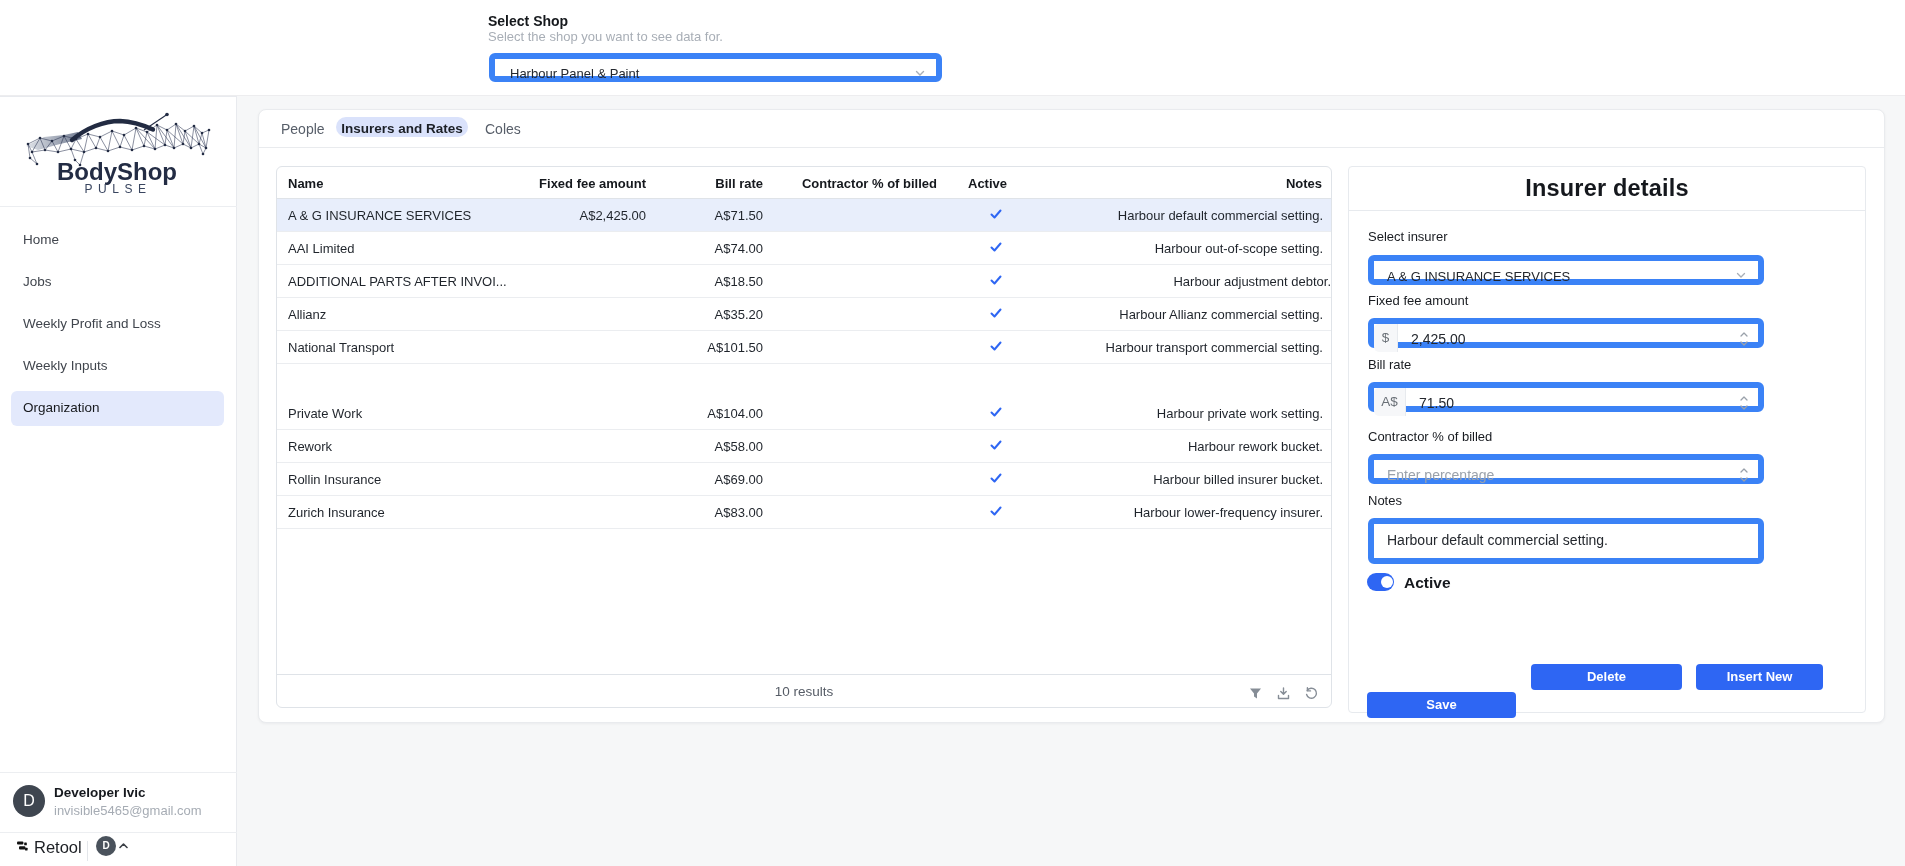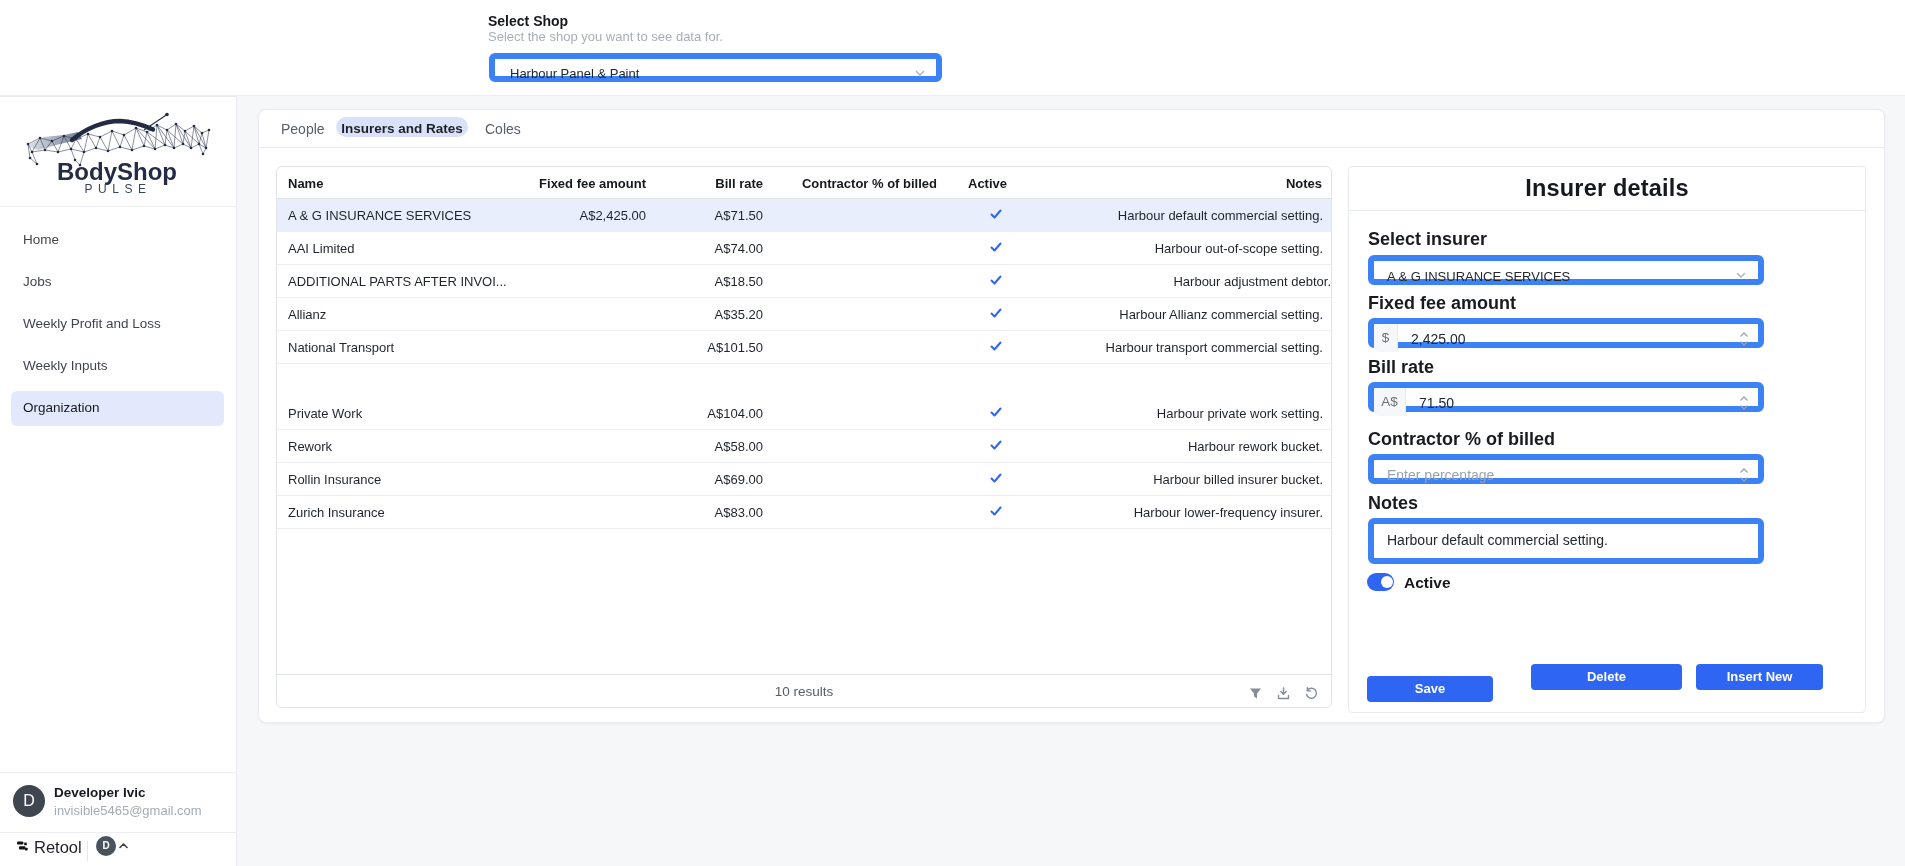--- a/index.html
+++ b/index.html
@@ -1,19 +1,19 @@
 <!DOCTYPE html>
 <html><head>
 <meta charset="utf-8">
 <style>
 *{margin:0;padding:0;box-sizing:border-box}
 html,body{width:1905px;height:866px;background:#f6f7f8;font-family:"Liberation Sans",sans-serif;overflow:hidden}
 .abs{position:absolute}
 body{position:relative}
-.lbl{font-size:18px;font-weight:bold;color:#181b20}
+.lbl{font-size:13px;font-weight:normal;color:#181b20}
 .inp{background:#fff;border:6px solid #3b82f6;border-radius:6px}
 .spin{position:absolute;right:9px;top:5px;width:10px;height:20px}
 .btn{position:absolute;height:26px;background:#2e66f3;border-radius:4px;color:#fff;font-size:13px;font-weight:bold;text-align:center;line-height:26px}
 .hd{position:absolute;top:9px;font-weight:bold;font-size:13px;color:#15181d}
 .row{position:absolute;left:0;width:1054px;height:33px;border-bottom:1px solid #ebedf0;font-size:13px;color:#1f242b}
 .row span{position:absolute;top:9px}
 .fee{left:169px;width:200px;text-align:right}
 .bill{left:286px;width:200px;text-align:right}
 .chk{position:absolute;left:712px;top:8px;width:14px;height:14px}
 </style>
@@ -261,15 +261,15 @@
 
 <div class="abs lbl" style="left:1368px;top:493px">Notes</div>
 <div class="abs inp" style="left:1368px;top:518px;width:396px;height:46px">
   <span style="position:absolute;left:13px;top:8px;font-size:14px;color:#24282e">Harbour default commercial setting.</span>
 </div>
 
 <div class="abs" style="left:1367px;top:573px;width:27px;height:18px;border-radius:9px;background:#2e66f3"></div>
 <div class="abs" style="left:1380.5px;top:576px;width:12px;height:12px;border-radius:50%;background:#fff"></div>
 <div class="abs" style="left:1404px;top:574px;font-size:15.5px;font-weight:bold;color:#16191e">Active</div>
 
-<div class="btn" style="left:1367px;top:676px;width:126px">Save</div>
+<div class="btn" style="left:1367px;top:692px;width:149px">Save</div>
 <div class="btn" style="left:1531px;top:663.5px;width:151px">Delete</div>
 <div class="btn" style="left:1696px;top:663.5px;width:127px">Insert New</div>
 
 </body></html>

